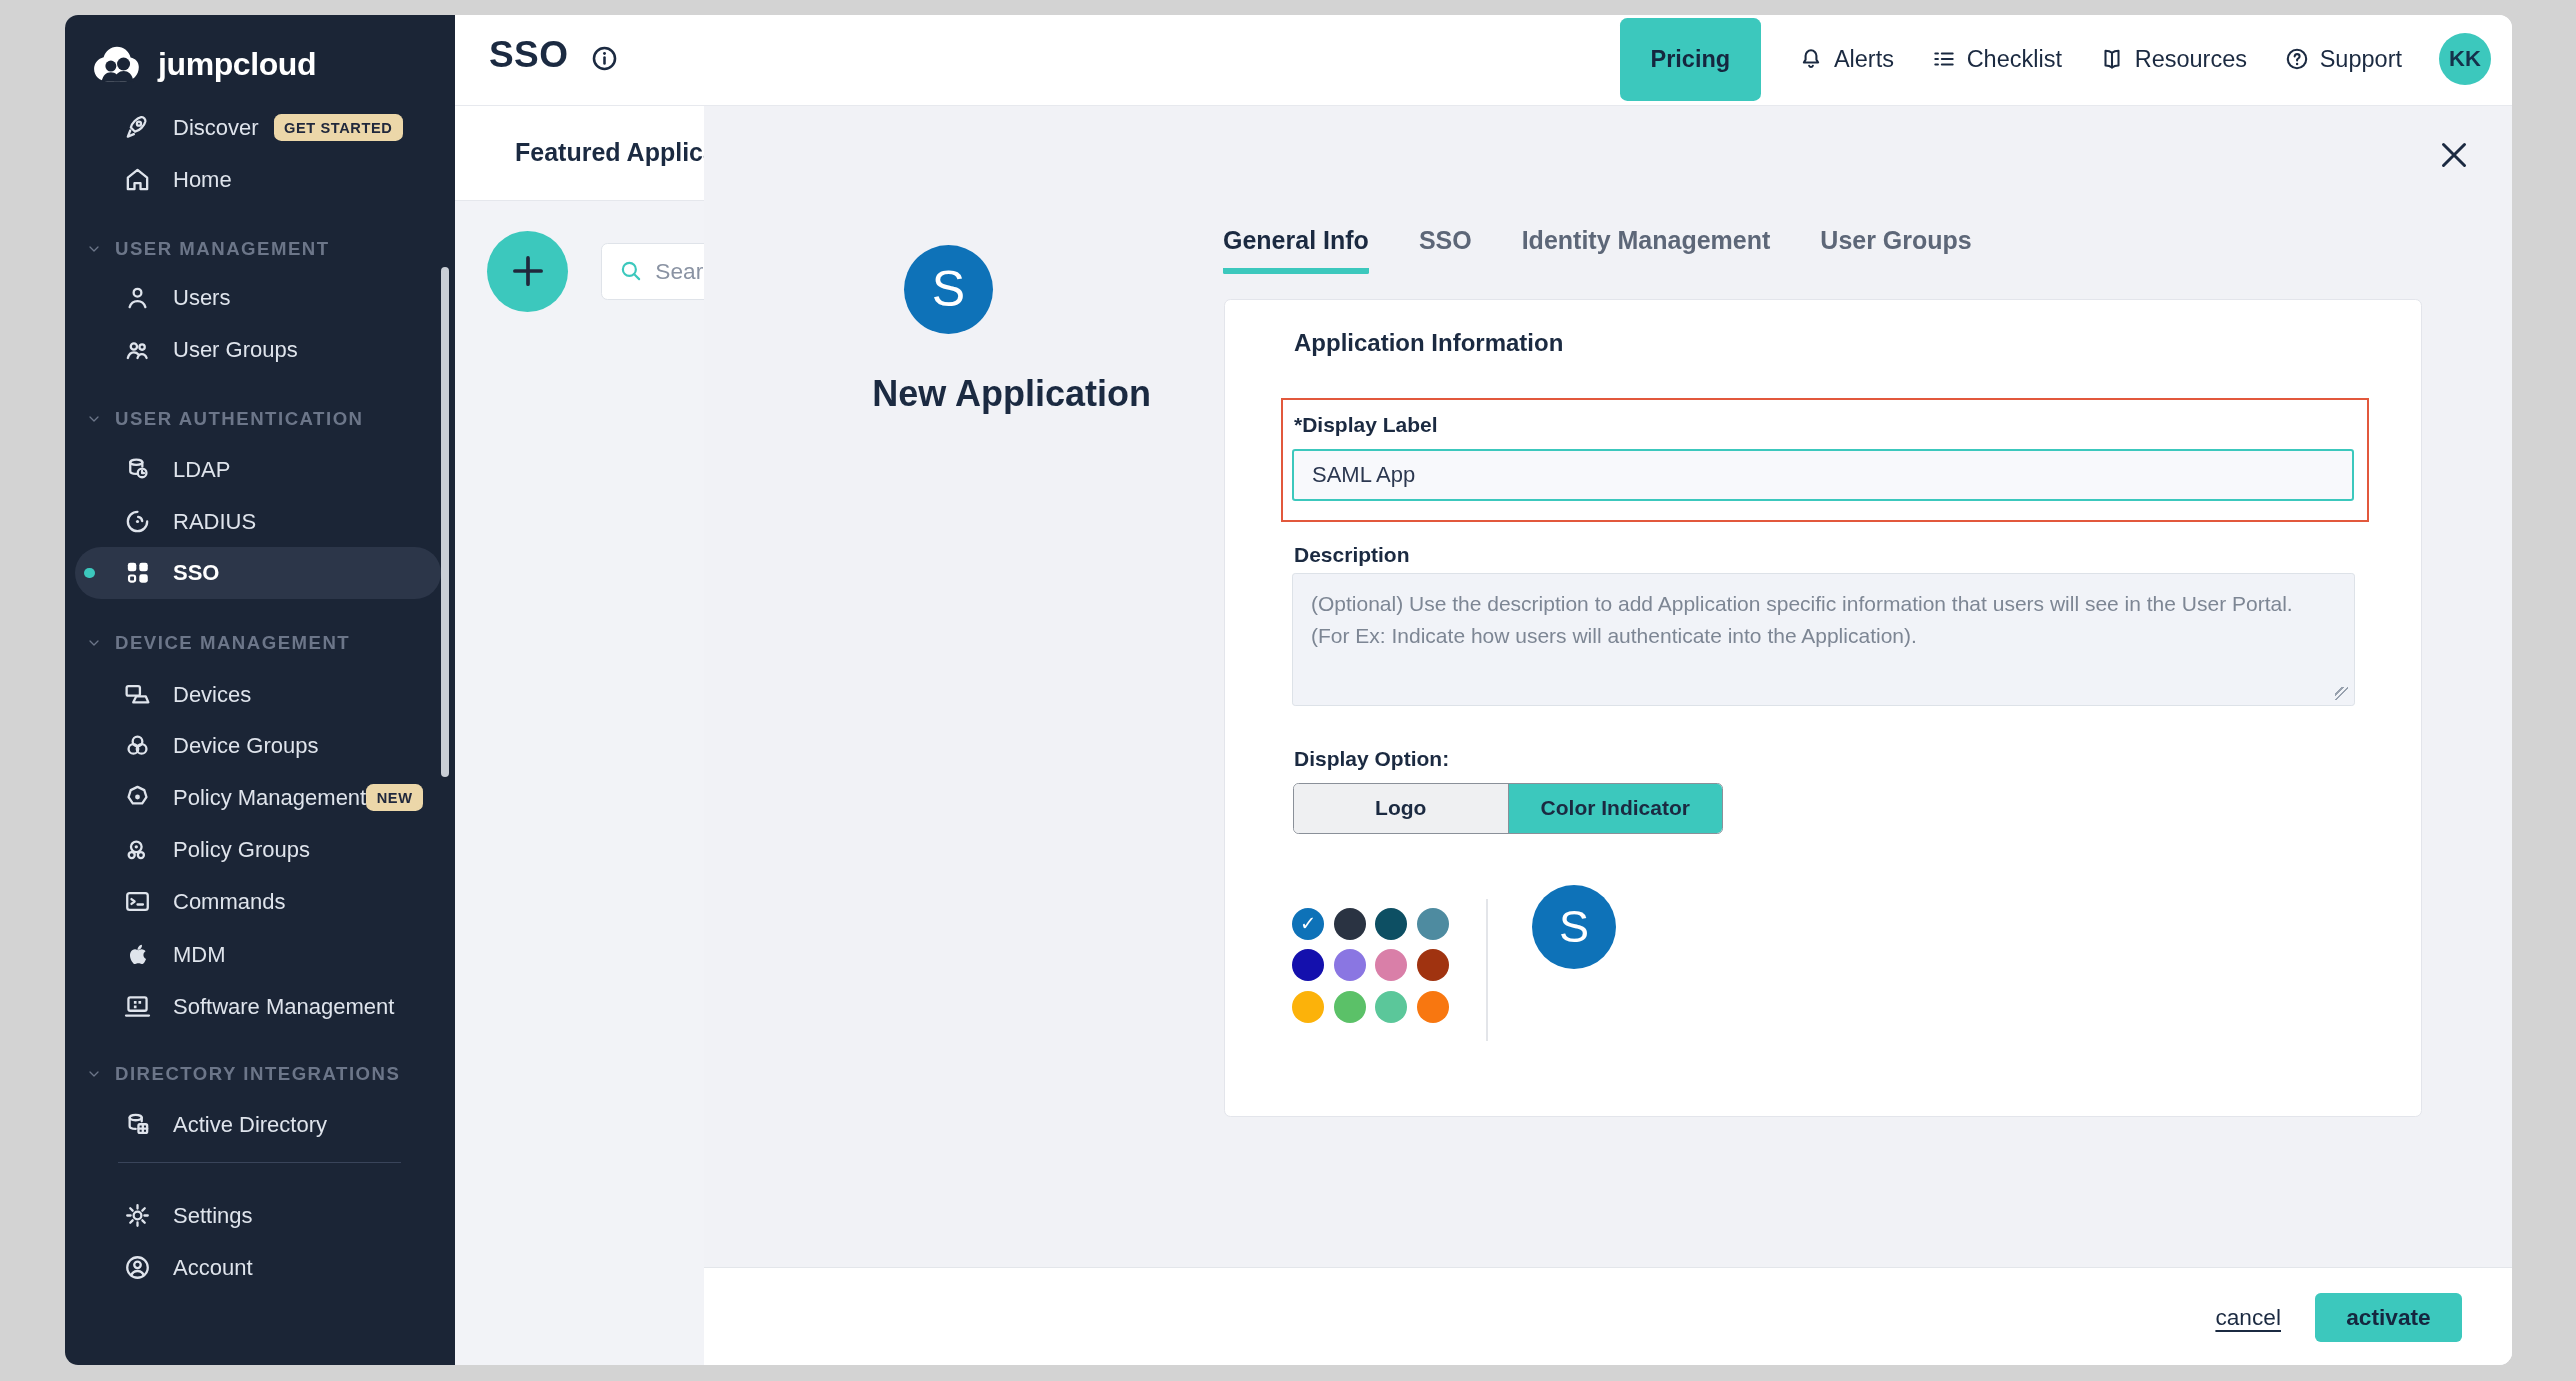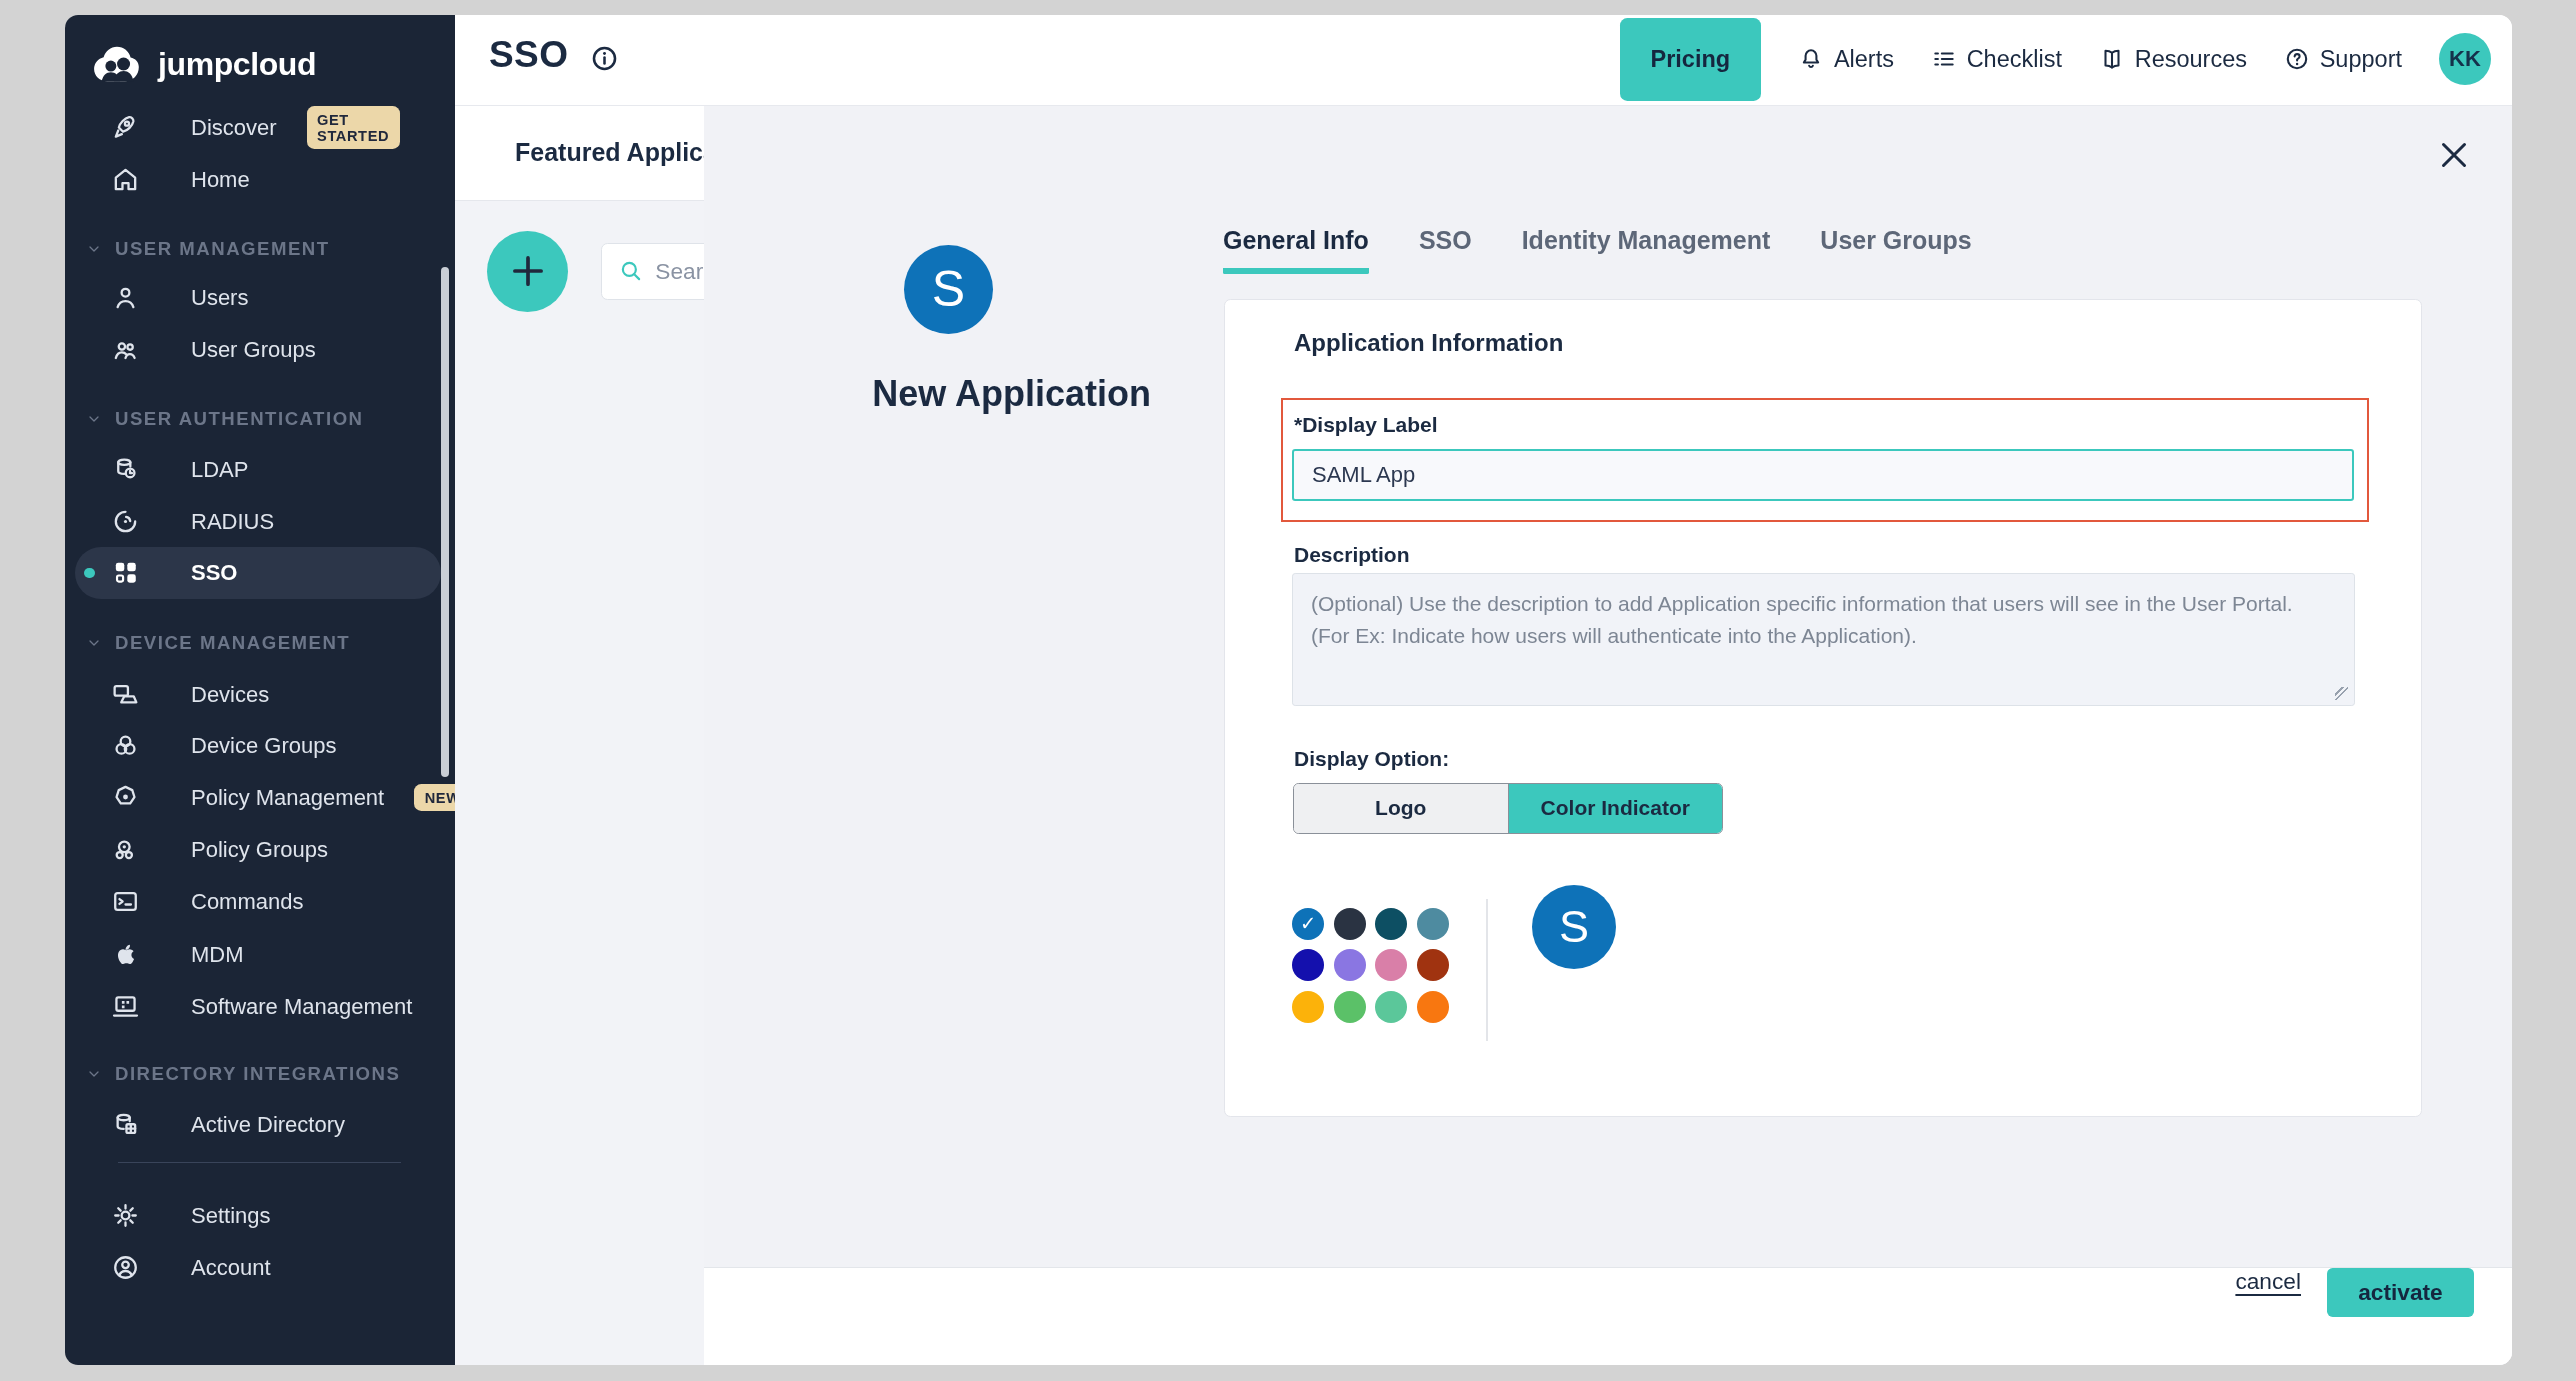--- a/index.html
+++ b/index.html
@@ -8,21 +8,21 @@
     --canvas:#d3d3d3; --modal-bg:#f1f2f6; --card-border:#e3e5eb;
     --muted:#5d6778; --ph:#7d8694; --side-text:#dfe4ec; --side-dim:#6c7689;
   }
   *{margin:0;padding:0;box-sizing:border-box;font-family:"Liberation Sans","DejaVu Sans",sans-serif;}
   html,body{width:2576px;height:1382px;background:var(--canvas);overflow:hidden;}
   #window{position:absolute;left:65px;top:14.6px;width:2447px;height:1350px;background:#fff;border-radius:13px;overflow:hidden;}
   
   #sidebar{position:absolute;left:0;top:0;width:390px;height:1350px;background:var(--sidebar-bg);}
   .logo-row{position:absolute;left:24px;top:27.5px;display:flex;align-items:center;gap:8px;}
   .logo-text{color:#fff;font-size:32px;font-weight:700;letter-spacing:-0.4px;}
-  .srow{position:absolute;left:4px;width:354px;height:52px;display:flex;align-items:center;color:var(--side-text);font-size:22px;gap:30px;}
+  .srow{position:absolute;left:16px;width:354px;height:52px;display:flex;align-items:center;color:var(--side-text);font-size:22px;}
   .srow .sicon{width:29px;height:29px;margin-left:42px;flex:0 0 29px;display:flex;align-items:center;justify-content:center;}
   .srow .slabel{margin-left:21px;white-space:nowrap;}
   .shead{position:absolute;left:0;width:390px;height:40px;display:flex;align-items:center;color:var(--side-dim);font-size:18.6px;font-weight:700;letter-spacing:1.5px;}
   .shead .chev{margin-left:21px;margin-right:13px;display:flex;}
   .badge{background:var(--badge-bg);color:#20283c;font-size:14.6px;font-weight:700;letter-spacing:0.6px;padding:5.7px 10.5px;border-radius:7.3px;margin-left:auto;margin-right:32px;}
   .active-pill{position:absolute;left:9.7px;top:532px;width:366px;height:52px;background:var(--sidebar-active);border-radius:26px;}
   .active-dot{position:absolute;left:19.4px;top:553px;width:10.5px;height:10.5px;border-radius:50%;background:var(--accent);}
   .side-scroll{position:absolute;left:376px;top:252px;width:8px;height:510px;border-radius:4px;background:#c9ced6;}
   .side-div{position:absolute;left:53px;top:1147px;width:283px;height:1.6px;background:#39445a;}
   svg.ic{stroke:var(--side-text);stroke-width:1.9;fill:none;stroke-linecap:round;stroke-linejoin:round;}
@@ -67,21 +67,21 @@
   .segmented{position:absolute;left:68px;top:483px;width:430px;height:51px;border:1.6px solid #8a9099;border-radius:5.7px;display:flex;overflow:hidden;}
   .seg-opt{flex:1;display:flex;align-items:center;justify-content:center;font-size:21px;font-weight:600;color:var(--navy);background:#eff0f2;}
   .seg-opt.selected{background:var(--accent);}
   .seg-opt:first-child{border-right:1.6px solid #8a9099;}
   .swatches{position:absolute;left:67px;top:608px;width:159px;display:flex;flex-wrap:wrap;gap:9.7px;}
   .swatch{width:32px;height:32px;border-radius:50%;display:flex;align-items:center;justify-content:center;}
   .swatch .chk{color:#fff;font-size:19.4px;font-weight:700;}
   .color-div{position:absolute;left:261px;top:599px;width:2.4px;height:142px;background:#e3e5e9;}
   .preview-circle{position:absolute;left:307px;top:585px;width:84px;height:84px;border-radius:50%;background:var(--blue);color:#fff;font-size:45px;font-weight:500;display:flex;align-items:center;justify-content:center;}
   .modal-footer{position:absolute;left:0;top:1161px;width:1808px;height:99px;background:#fff;border-top:1.6px solid #e3e6ea;}
-  .footer-actions{position:absolute;right:38px;top:0;height:99px;display:flex;align-items:flex-start;gap:26px;}
+  .footer-actions{position:absolute;right:50px;top:0;height:99px;display:flex;align-items:center;gap:34px;}
   .cancel-link{font-size:22.7px;color:var(--navy);text-decoration:underline;text-underline-offset:4.9px;}
   .activate-btn{width:147px;height:49px;background:var(--accent);border:none;border-radius:5.7px;font-size:22.7px;font-weight:700;color:#15273f;}
 </style>
 </head>
 <body>
 
 <div id="window">
 
   <nav id="sidebar">
     <div class="logo-row">

